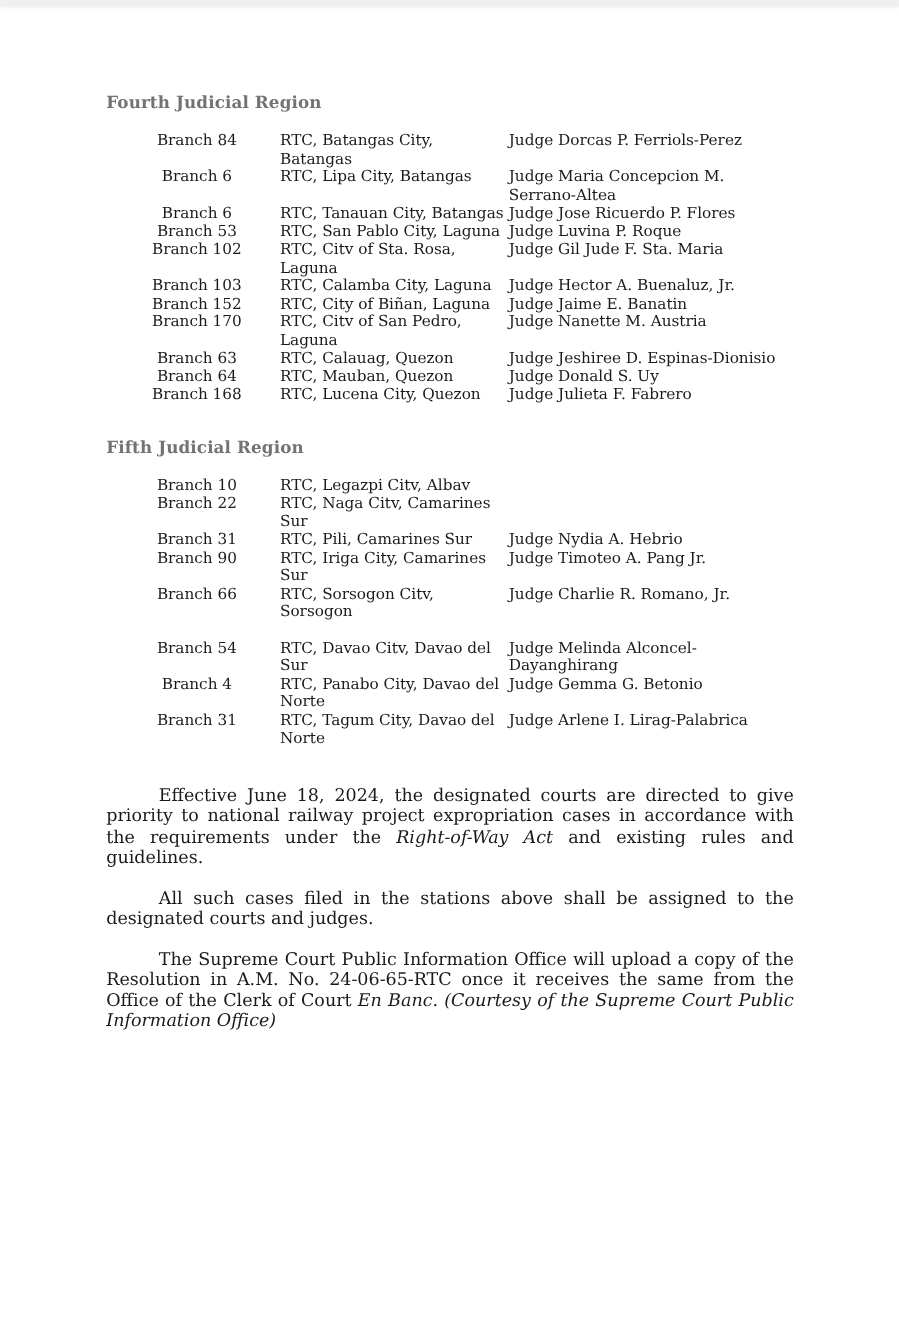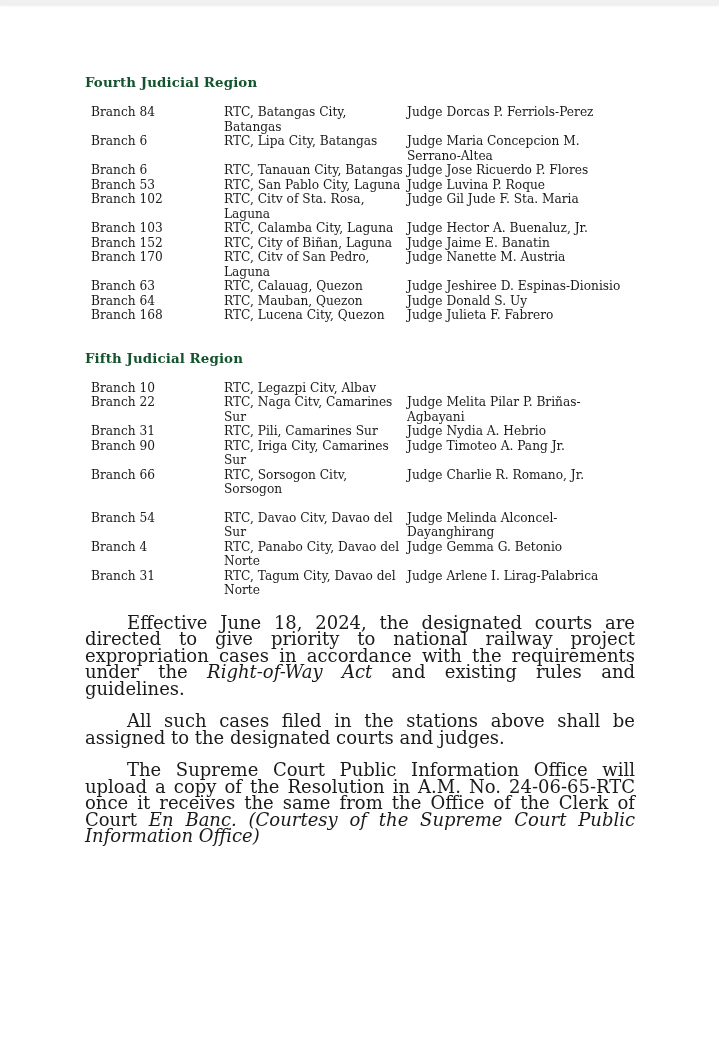--- a/index.html
+++ b/index.html
@@ -28,52 +28,53 @@
     left: 85px;
     top: 73px;
     width: 552px;
   }
   .region-heading {
     font-family: "DejaVu Serif", serif;
     font-weight: bold;
     font-size: 13.4px;
     line-height: 18px;
     margin: 0;
-    color: #14532d;
+    color: #737373;
     letter-spacing: 0.1px;
   }
   .court-table {
     margin-top: 14px;
     margin-left: 6px;
     font-size: 12.2px;
     line-height: 14.5px;
   }
   .court-row {
     display: flex;
     align-items: flex-start;
   }
   .col-branch {
     width: 133px;
     flex: none;
+    text-align: center;
   }
   .col-court {
     width: 183px;
     flex: none;
   }
   .col-judge {
     flex: 1;
   }
   .region + .region {
     margin-top: 19px;
   }
   .region.r2 { margin-top: 26px; }
   .region.r3 { margin-top: 12px; }
   .paras {
-    margin-top: 17px;
-    font-size: 18px;
+    margin-top: 31px;
+    font-size: 14px;
     line-height: 16.5px;
     text-align: justify;
     width: 550px;
   }
   .para {
     margin: 0;
     text-indent: 42px;
   }
   .para + .para {
     margin-top: 16px;
@@ -151,21 +152,20 @@
   <section class="region r2">
     <h2 class="region-heading">Fifth Judicial Region</h2>
     <div class="court-table">
         <div class="court-row">
           <div class="col-branch">Branch 10</div>
           <div class="col-court">RTC, Legazpi Citv, Albav</div>
         </div>
         <div class="court-row">
           <div class="col-branch">Branch 22</div>
           <div class="col-court">RTC, Naga Citv, Camarines Sur</div>
-          <div class="col-judge">Judge Melita Pilar P. Briñas-Agbayani</div>
         </div>
         <div class="court-row">
           <div class="col-branch">Branch 31</div>
           <div class="col-court">RTC, Pili, Camarines Sur</div>
           <div class="col-judge">Judge Nydia A. Hebrio</div>
         </div>
         <div class="court-row">
           <div class="col-branch">Branch 90</div>
           <div class="col-court">RTC, Iriga City, Camarines Sur</div>
           <div class="col-judge">Judge Timoteo A. Pang Jr.</div>

